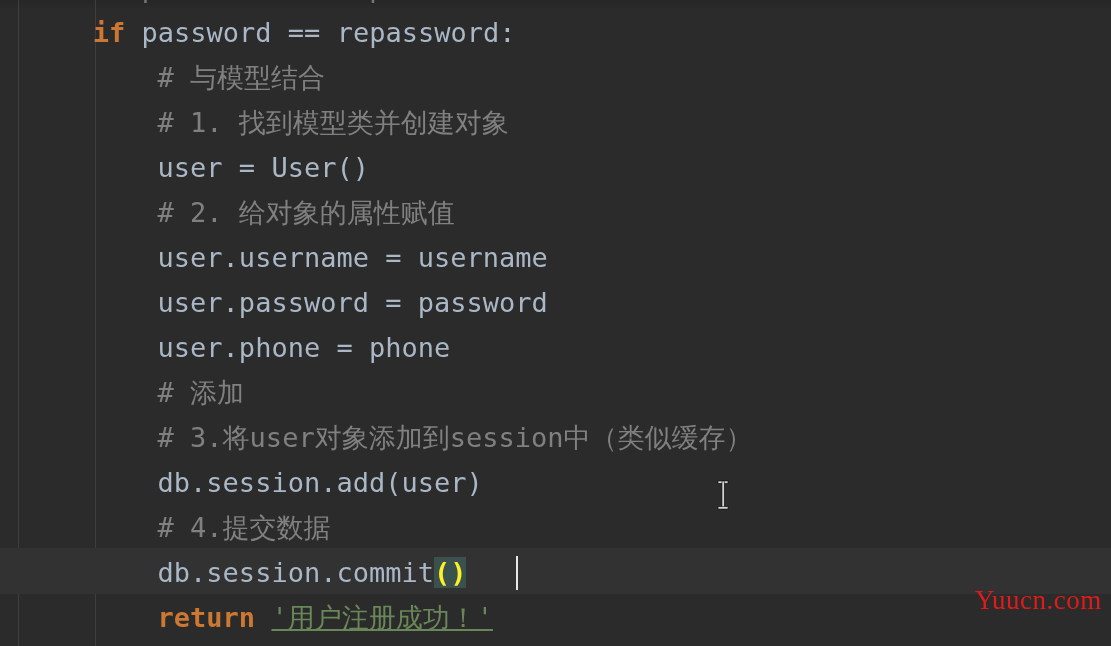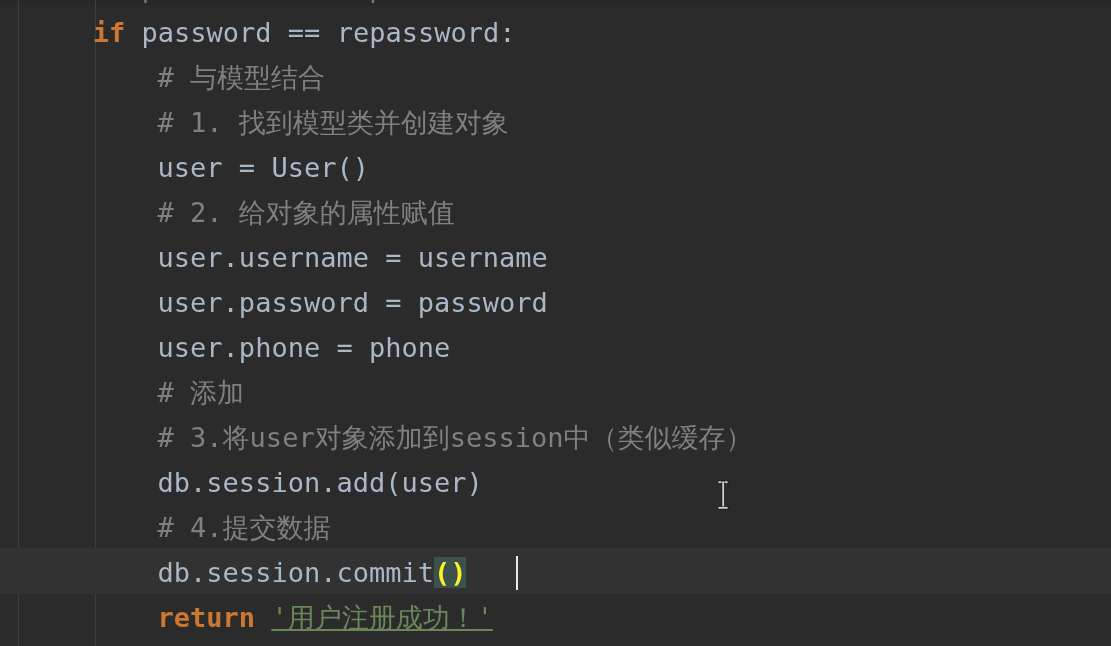--- a/index.html
+++ b/index.html
@@ -134,14 +134,15 @@
   <div id="mouse-pointer" style="left: 715px; top: 478px;">
     <svg width="16" height="30" viewBox="0 0 16 30" xmlns="http://www.w3.org/2000/svg">
       <g fill="#f2f2f2" stroke="#101010" stroke-width="0.7">
         <rect x="3" y="1" width="10" height="2.2"></rect>
         <rect x="7" y="1" width="2.2" height="28"></rect>
         <rect x="3" y="26.8" width="10" height="2.2"></rect>
       </g>
     </svg>
   </div>
 
+  <div id="watermark" style="left: 975px; top: 578px;">Yuucn.com</div>
 
 </div>
 
 </body></html>

